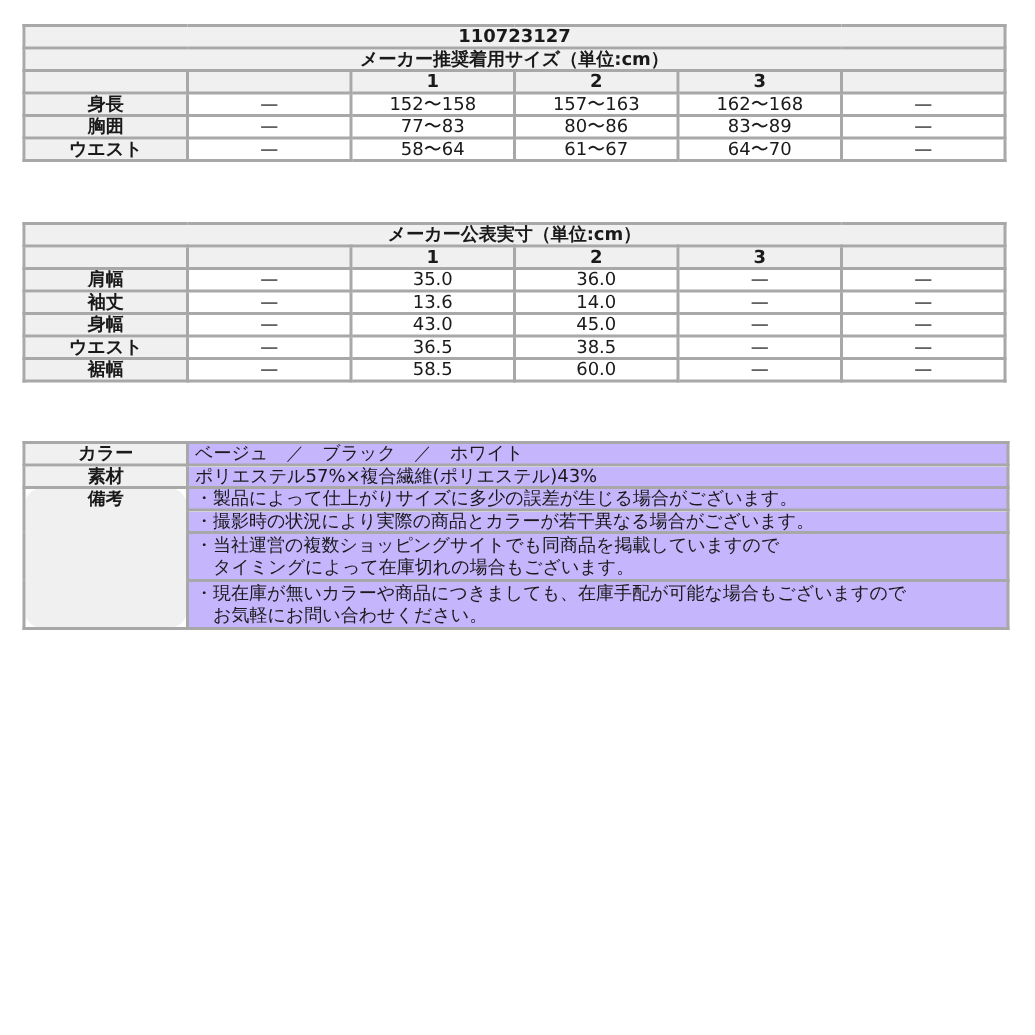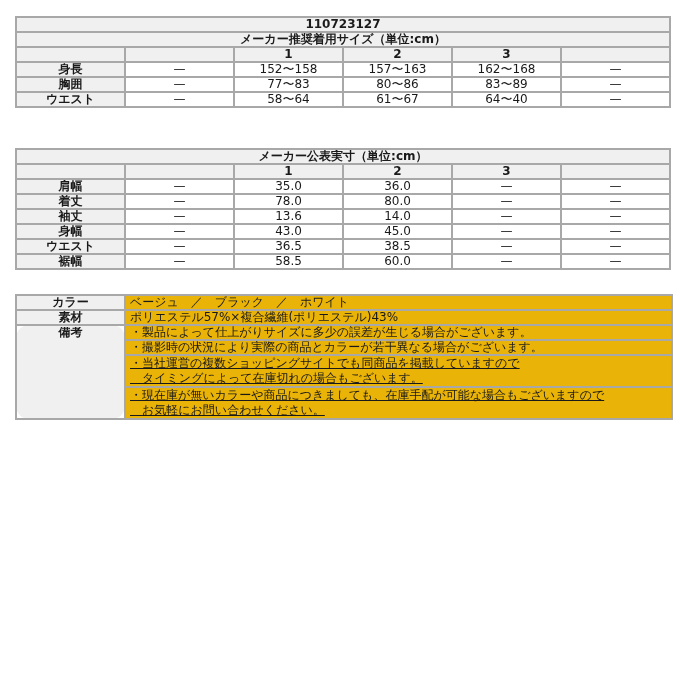--- a/index.html
+++ b/index.html
@@ -5,22 +5,22 @@
   html, body { margin: 0; padding: 0; background: #ffffff; }
   body { width: 690px; height: 690px; position: relative; overflow: hidden;
          font-family: "DejaVu Sans", "Liberation Sans", sans-serif; color: #1a1a1a; }
   table { position: absolute; left: 15px; width: 656px; border-collapse: collapse;
           table-layout: fixed; font-size: 12px; }
   td { border: 2px solid #a8a8a8; padding: 0; height: 13px; line-height: 13px;
        text-align: center; white-space: nowrap; overflow: hidden; }
   td.hd { background: #f0f0f0; font-weight: bold; }
   td.lbl { background: #f0f0f0; font-weight: bold; text-align: center; }
   td.val { background: #ffffff; }
-  td.txt { background: #eab308; text-align: left; padding-left: 4px; }
-  td.txt2 { height: 29px; line-height: 15px; text-decoration: underline; }
+  td.txt { background: #c4b5fd; text-align: left; padding-left: 4px; }
+  td.txt2 { height: 29px; line-height: 15px; }
   #t1 { top: 16px; }
   #t2 { top: 148px; }
   #t3 { top: 294px; }
   col.c0 { width: 109px; }
   col.cx { width: 109px; }
   .bl { display: block; }
 </style>
 </head>
 <body>
 
@@ -62,21 +62,21 @@
     <td class="val">77〜83</td>
     <td class="val">80〜86</td>
     <td class="val">83〜89</td>
     <td class="val">—</td>
   </tr>
   <tr>
     <td class="lbl">ウエスト</td>
     <td class="val">—</td>
     <td class="val">58〜64</td>
     <td class="val">61〜67</td>
-    <td class="val">64〜40</td>
+    <td class="val">64〜70</td>
     <td class="val">—</td>
   </tr>
 </tbody>
   </table>
 
 <table id="t2">
   <colgroup>
       <col class="c0">
       <col class="cx">
       <col class="cx">
@@ -94,28 +94,20 @@
     <td class="hd">1</td>
     <td class="hd">2</td>
     <td class="hd">3</td>
     <td class="hd"></td>
   </tr>
   <tr>
     <td class="lbl">肩幅</td>
     <td class="val">—</td>
     <td class="val">35.0</td>
     <td class="val">36.0</td>
-    <td class="val">—</td>
-    <td class="val">—</td>
-  </tr>
-  <tr>
-    <td class="lbl">着丈</td>
-    <td class="val">—</td>
-    <td class="val">78.0</td>
-    <td class="val">80.0</td>
     <td class="val">—</td>
     <td class="val">—</td>
   </tr>
   <tr>
     <td class="lbl">袖丈</td>
     <td class="val">—</td>
     <td class="val">13.6</td>
     <td class="val">14.0</td>
     <td class="val">—</td>
     <td class="val">—</td>

